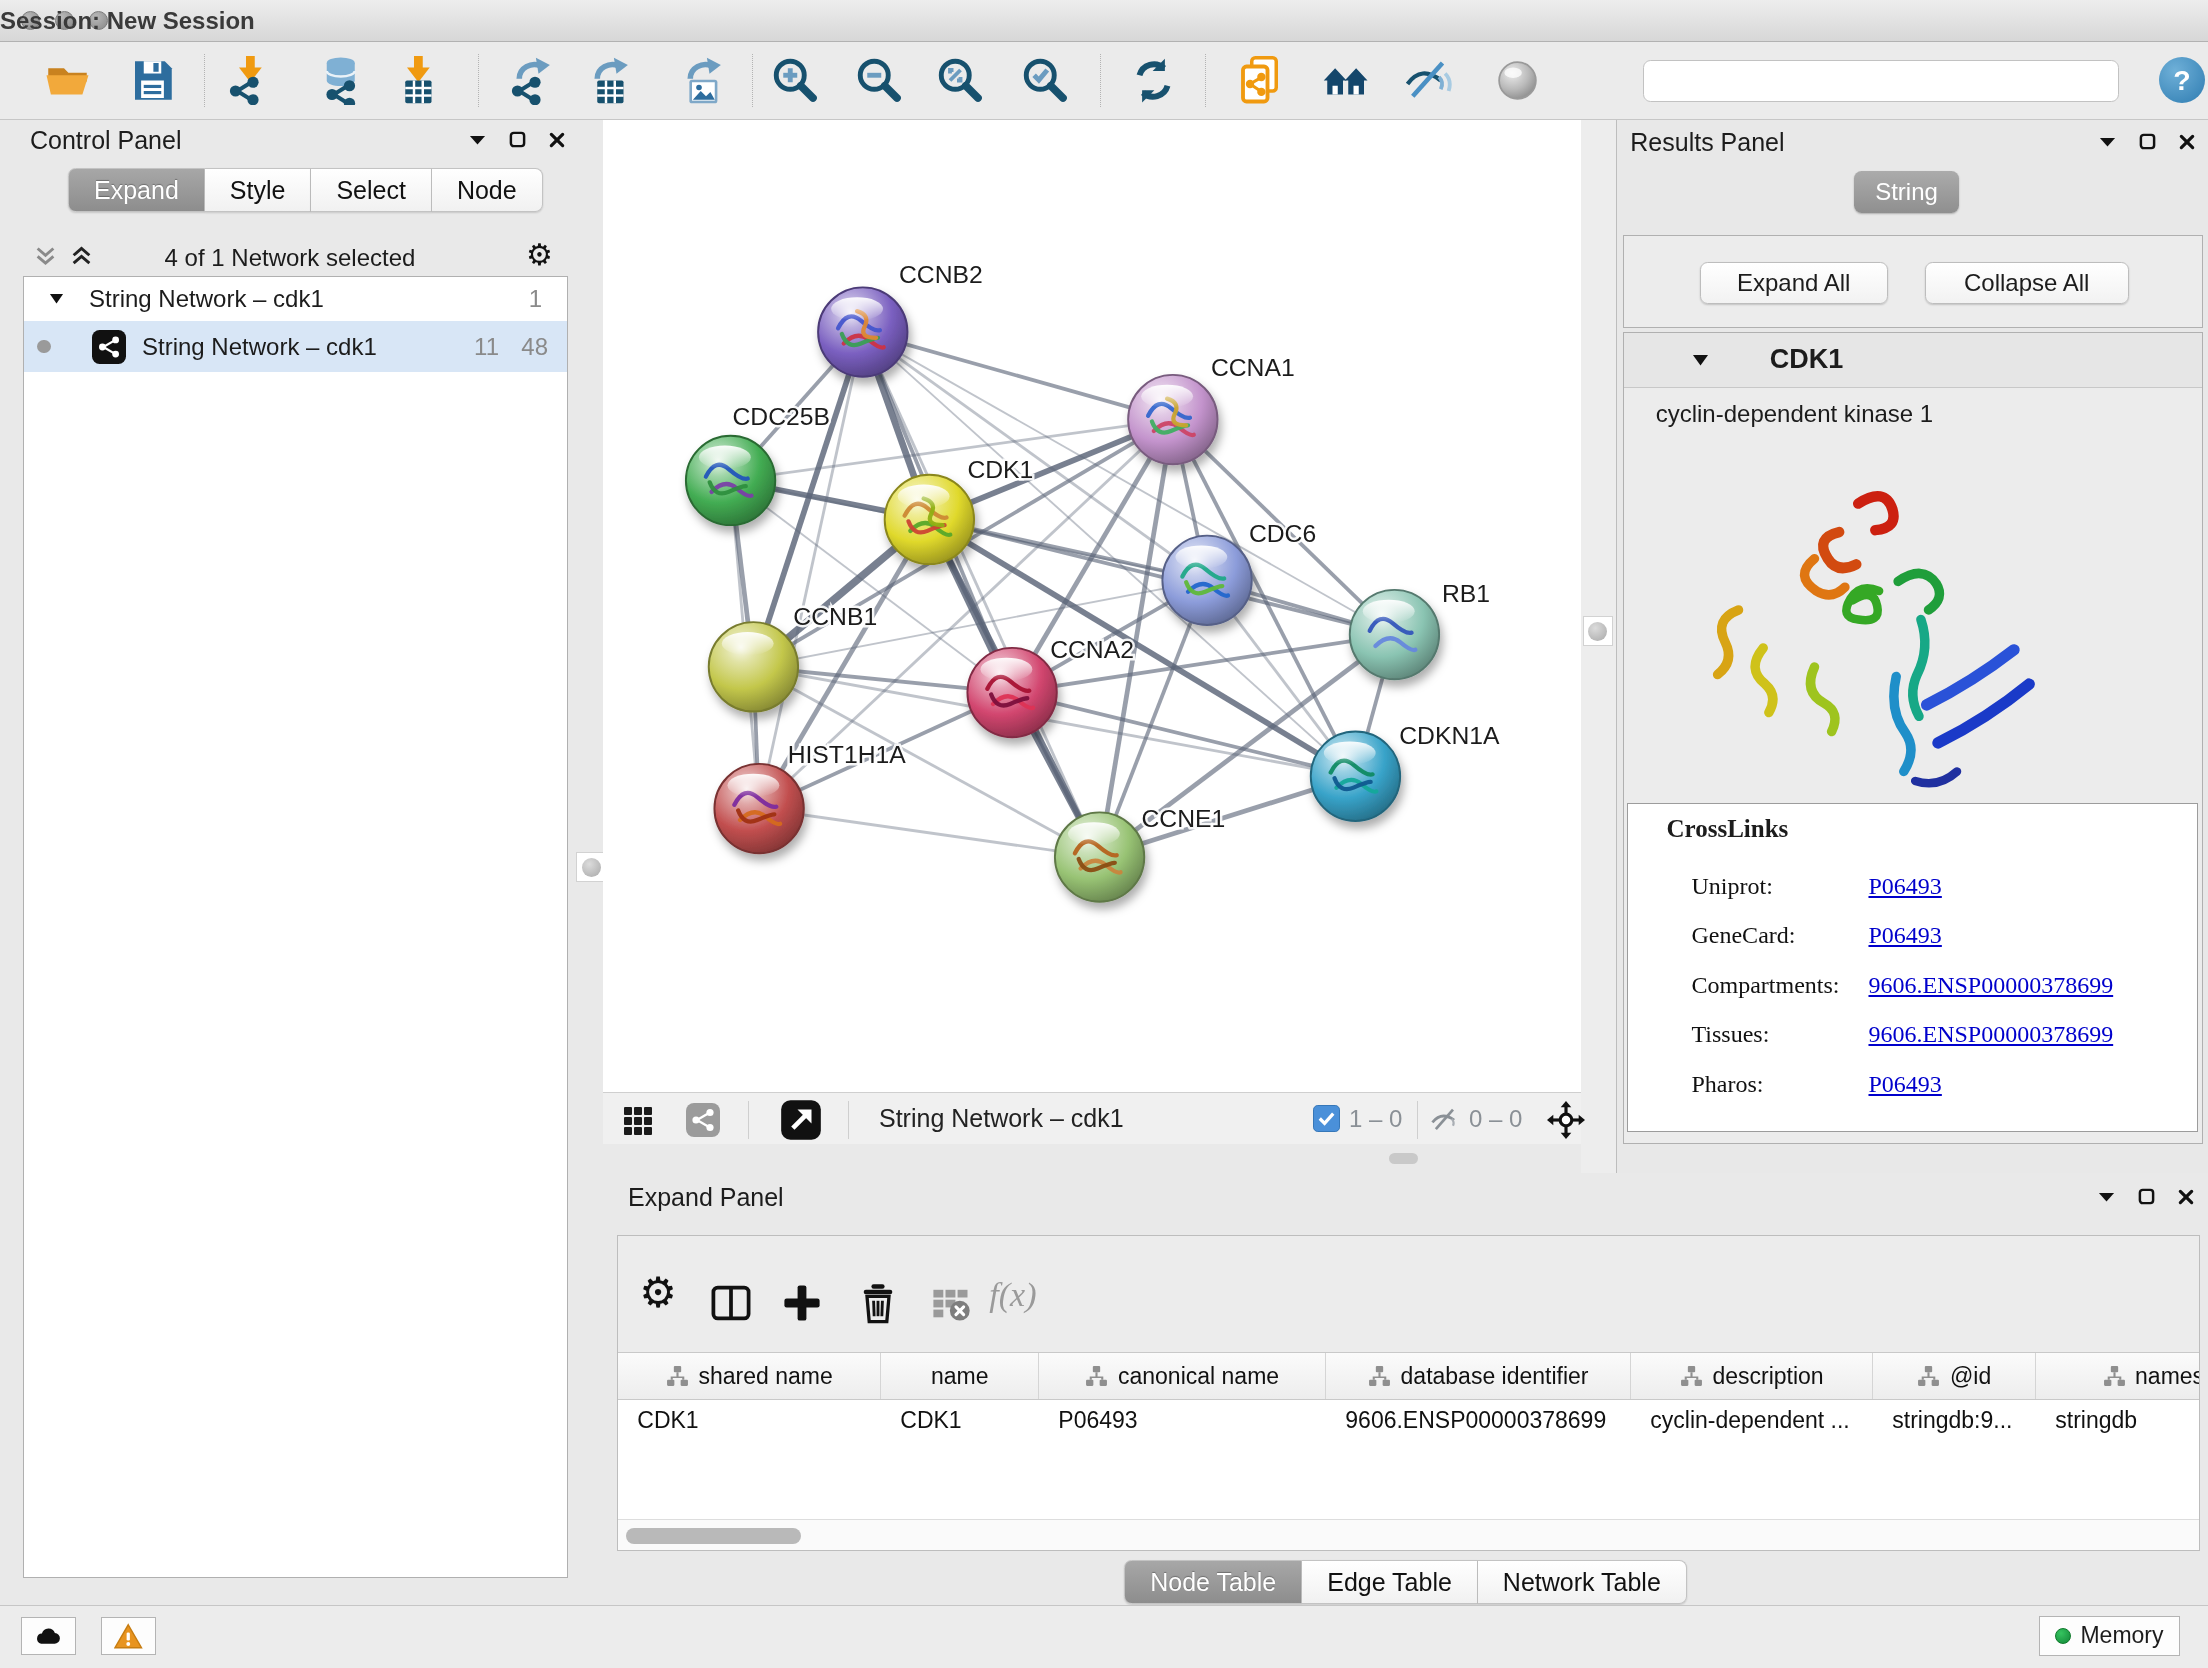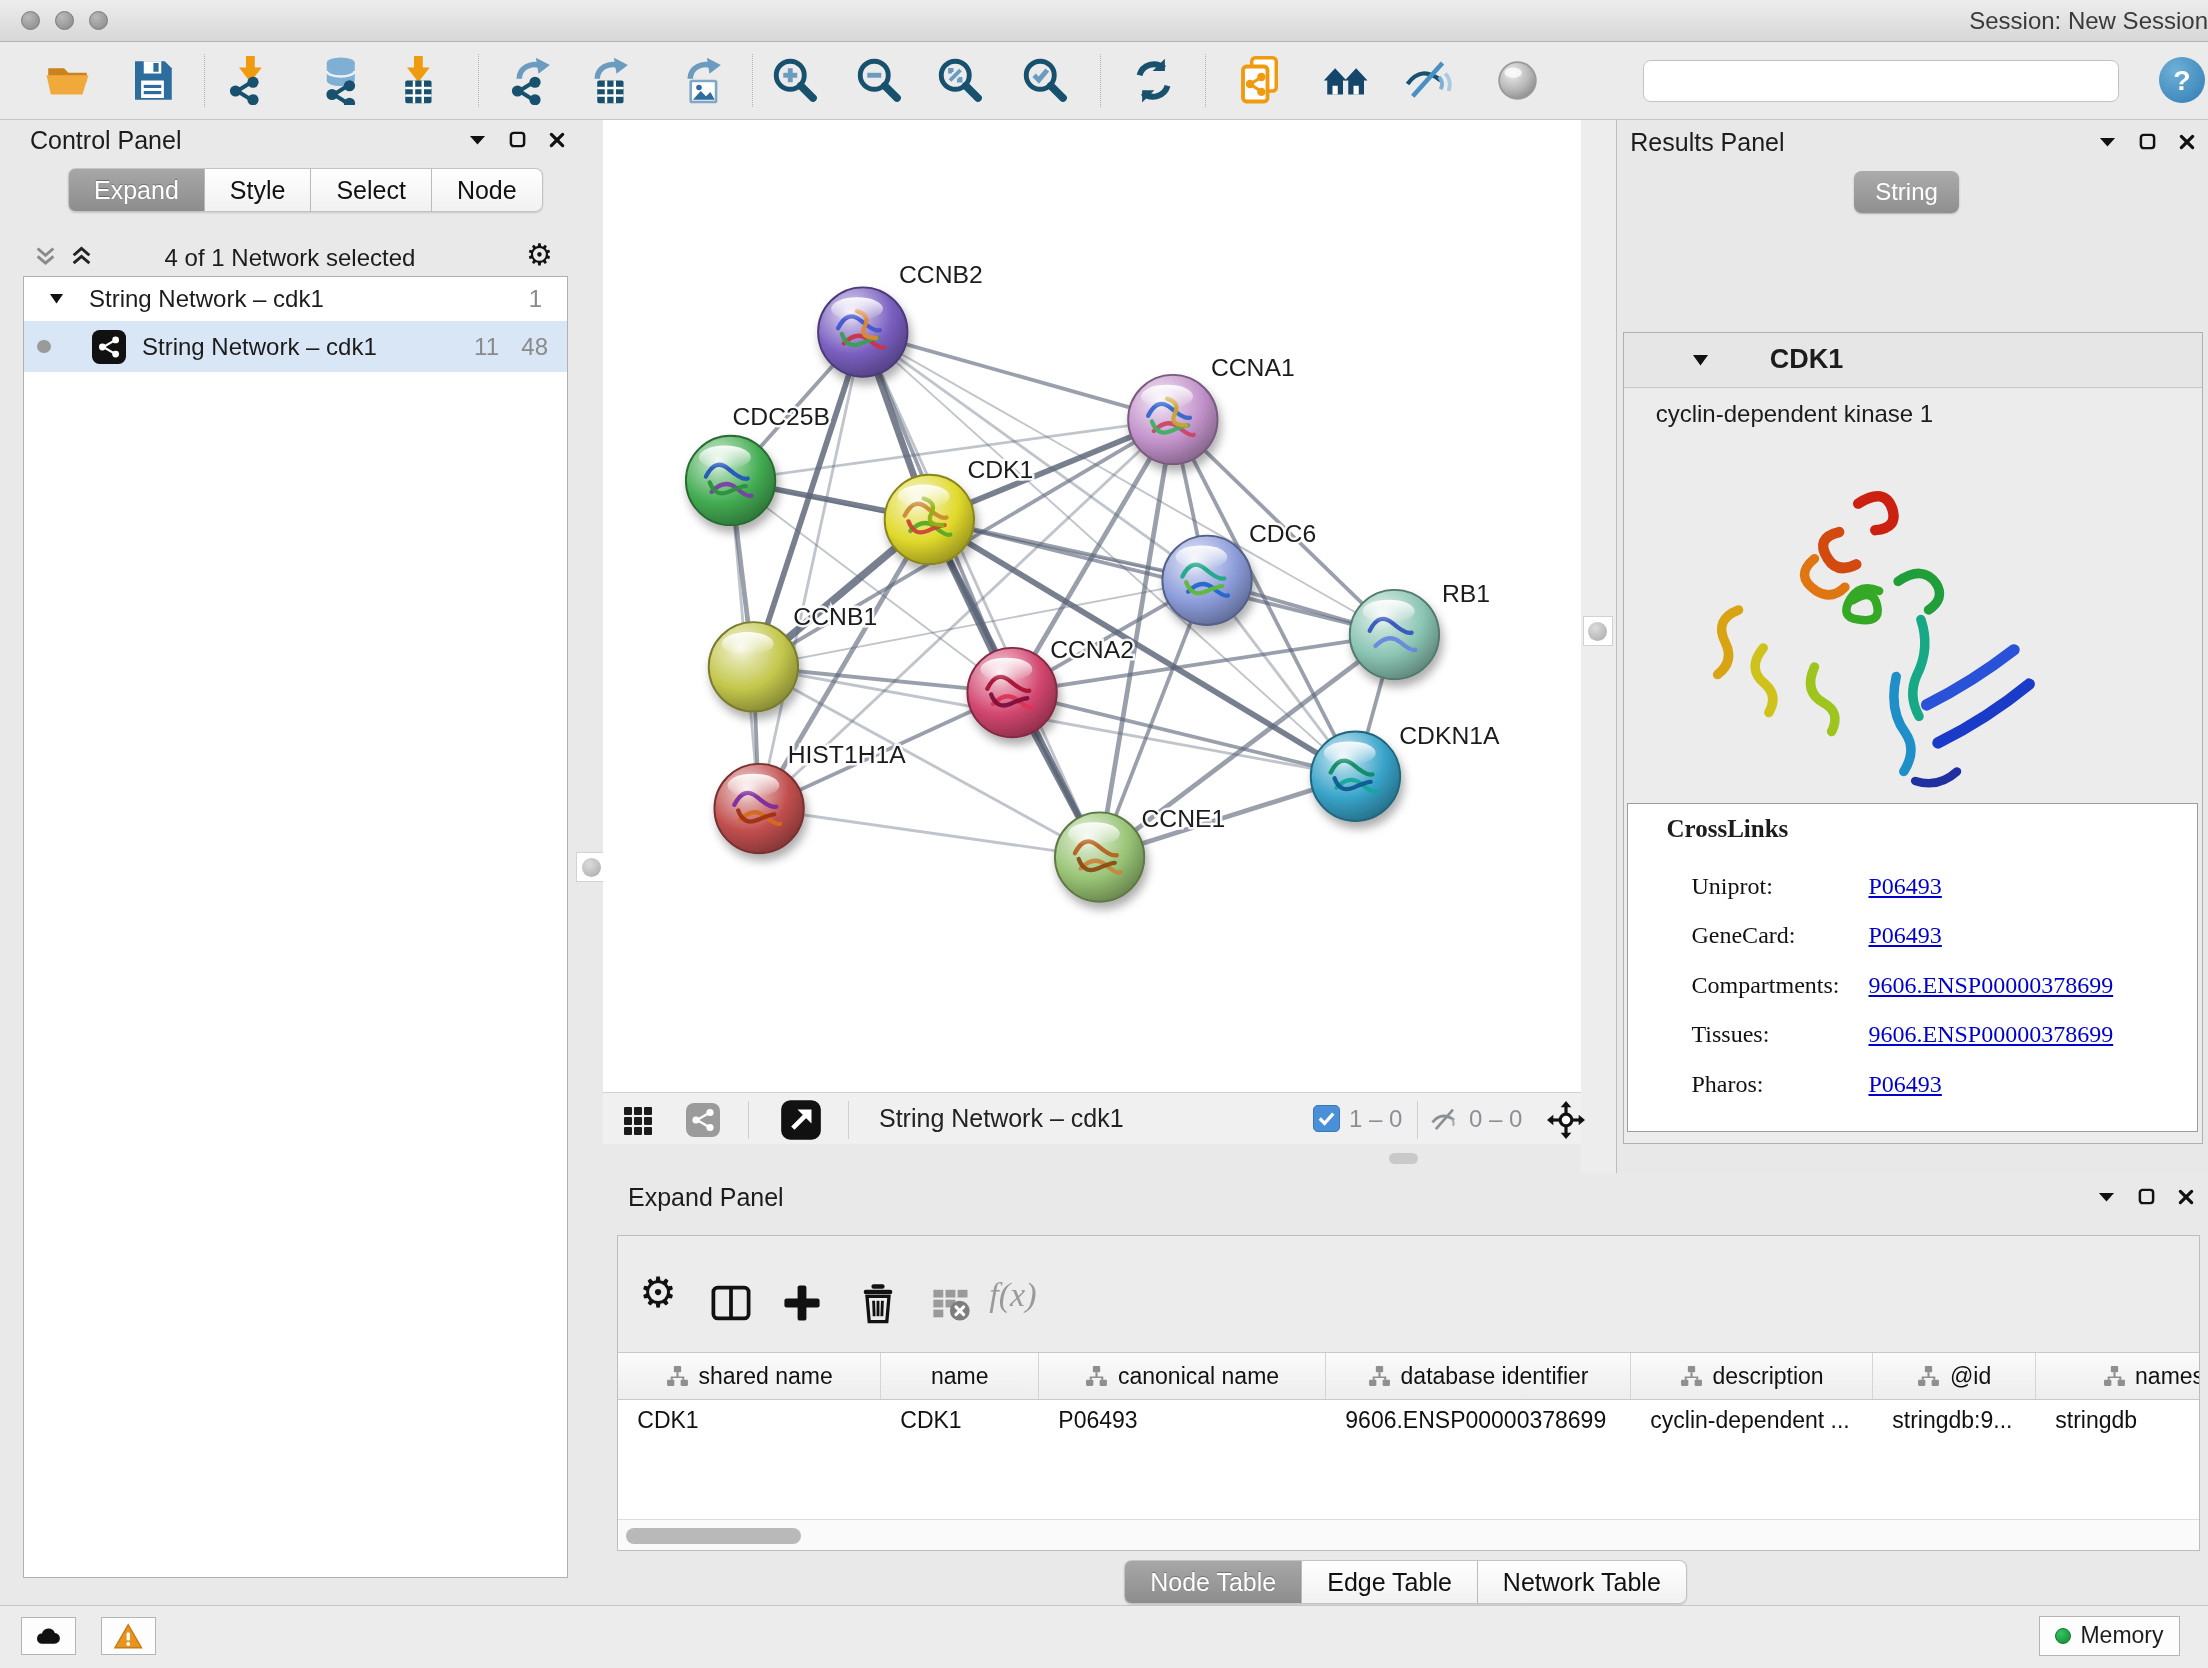--- a/index.html
+++ b/index.html
@@ -4,21 +4,21 @@
 <style>
 *{margin:0;padding:0;box-sizing:border-box}
 html,body{width:2208px;height:1668px;overflow:hidden}
 body{font-family:"Liberation Sans",sans-serif;background:#e9e9e9;color:#1c1c1c}
 .app{position:relative;width:2208px;height:1668px}
 
 
 .titlebar{position:absolute;left:0;top:0;width:100%;height:42px;background:linear-gradient(#ededed,#d7d7d7);border-bottom:1px solid #b2b2b2}
 .lights{position:absolute;left:21px;top:11.4px;display:flex;gap:15px}
 .light{width:19px;height:19px;border-radius:50%;background:radial-gradient(circle at 35% 30%,#b9b9b9,#878787);border:1px solid #7b7b7b}
-.wtitle{position:absolute;width:100%;text-align:right;top:6.7px;font-size:24px;font-weight:normal;color:#3a3a3a}
+.wtitle{position:absolute;width:100%;text-align:left;top:6.7px;font-size:24px;font-weight:bold;color:#3a3a3a}
 
 
 .toolbar{position:absolute;left:0;top:42px;width:100%;height:78px;background:#ebebeb;border-bottom:1px solid #c6c6c6}
 .tbtn{position:absolute;top:14.3px;width:49px;height:49px}
 .tbtn svg{width:100%;height:100%}
 .tdiv{position:absolute;top:12.4px;height:53px;border-left:1.9px dotted #b3b3b3}
 .search{position:absolute;left:1643px;top:18px;width:476px;height:42px;background:#fff;border:1px solid #c2c2c2;border-radius:7.6px;font-size:23px;padding:0 11.4px 0 46px;color:#333;font-family:"Liberation Sans",sans-serif}
 .search-ic{position:absolute;left:1656px;top:27px;width:25px;height:25px;pointer-events:none}
 .help{position:absolute;left:2159px;top:15px;width:46px;height:46px;border-radius:50%;background:radial-gradient(circle at 35% 30%,#6fb0d8,#2e7cb1);color:#fff;font-size:28.5px;font-weight:bold;text-align:center;line-height:46px}
 
@@ -683,20 +683,24 @@
           <rect x="2" y="2" width="14" height="14" rx="3" fill="none" stroke="#111" stroke-width="2.6"></rect>
         </svg>
       <svg width="16" height="16" viewBox="0 0 17 17">
           <g stroke="#111" stroke-width="3.4" stroke-linecap="round">
             <line x1="2.5" y1="2.5" x2="14.5" y2="14.5"></line>
             <line x1="14.5" y1="2.5" x2="2.5" y2="14.5"></line>
           </g>
         </svg>
     </div>
     <div class="res-tab">String</div>
+    <div class="res-box1">
+      <div class="rbtn" style="left:76px;width:188px">Expand All</div>
+      <div class="rbtn" style="left:301px;width:204px">Collapse All</div>
+    </div>
     <div class="res-box2">
       <div class="res-head">
         <svg style="position:absolute;left:68px;top:21px" width="17" height="12.4" viewBox="0 0 18 13">
             <path d="M1 1h16L9 12z" fill="#111"></path>
           </svg>
         <span class="res-gene">CDK1</span>
       </div>
       <div class="res-desc">cyclin-dependent kinase 1</div>
       <svg class="protein" viewBox="0 0 420 350">
         <g fill="none" stroke-linecap="round">

